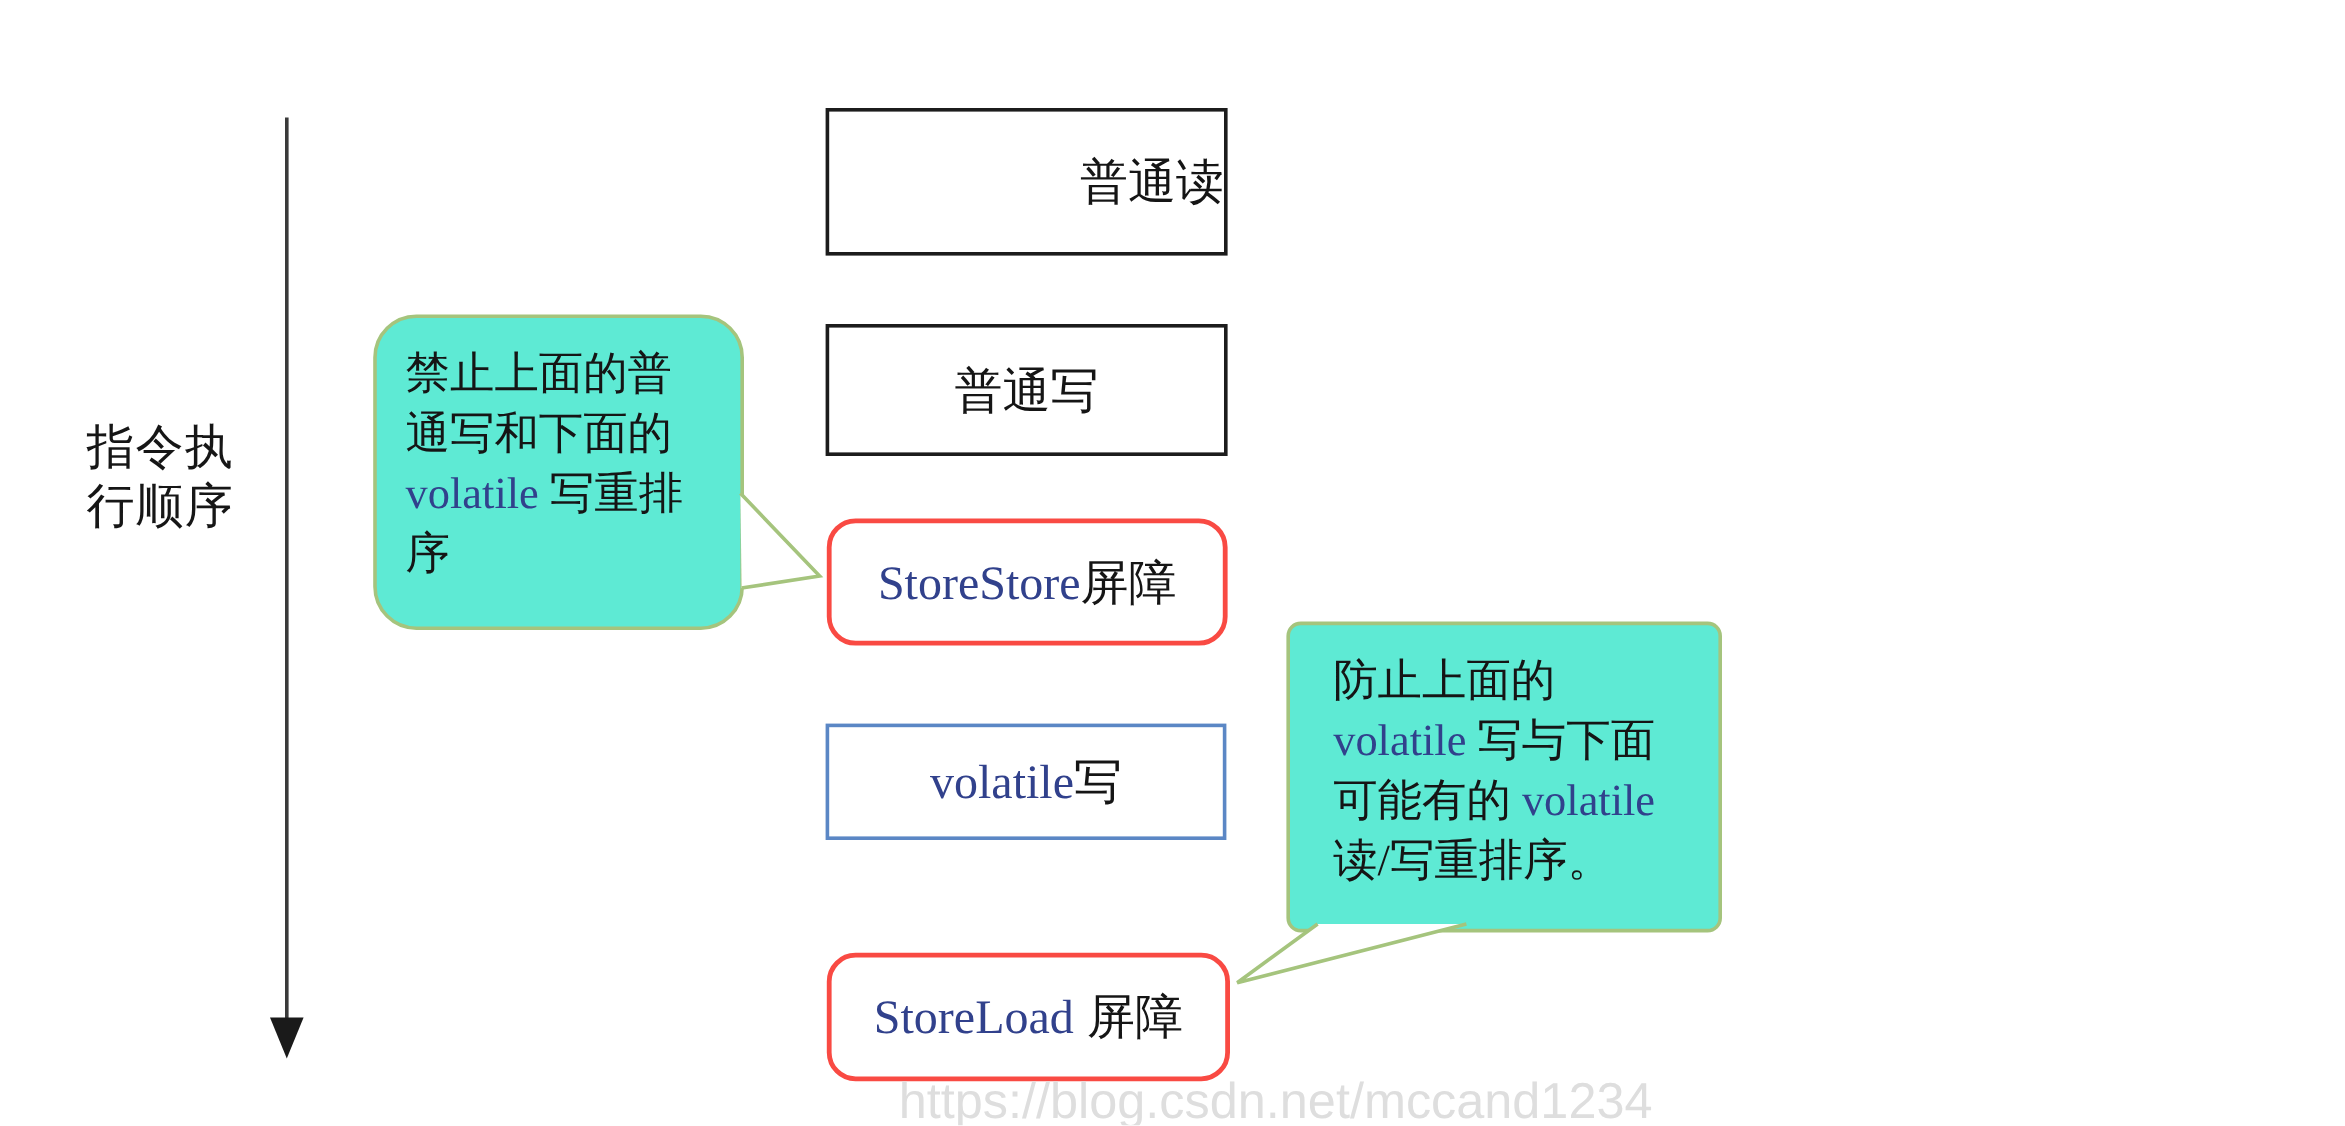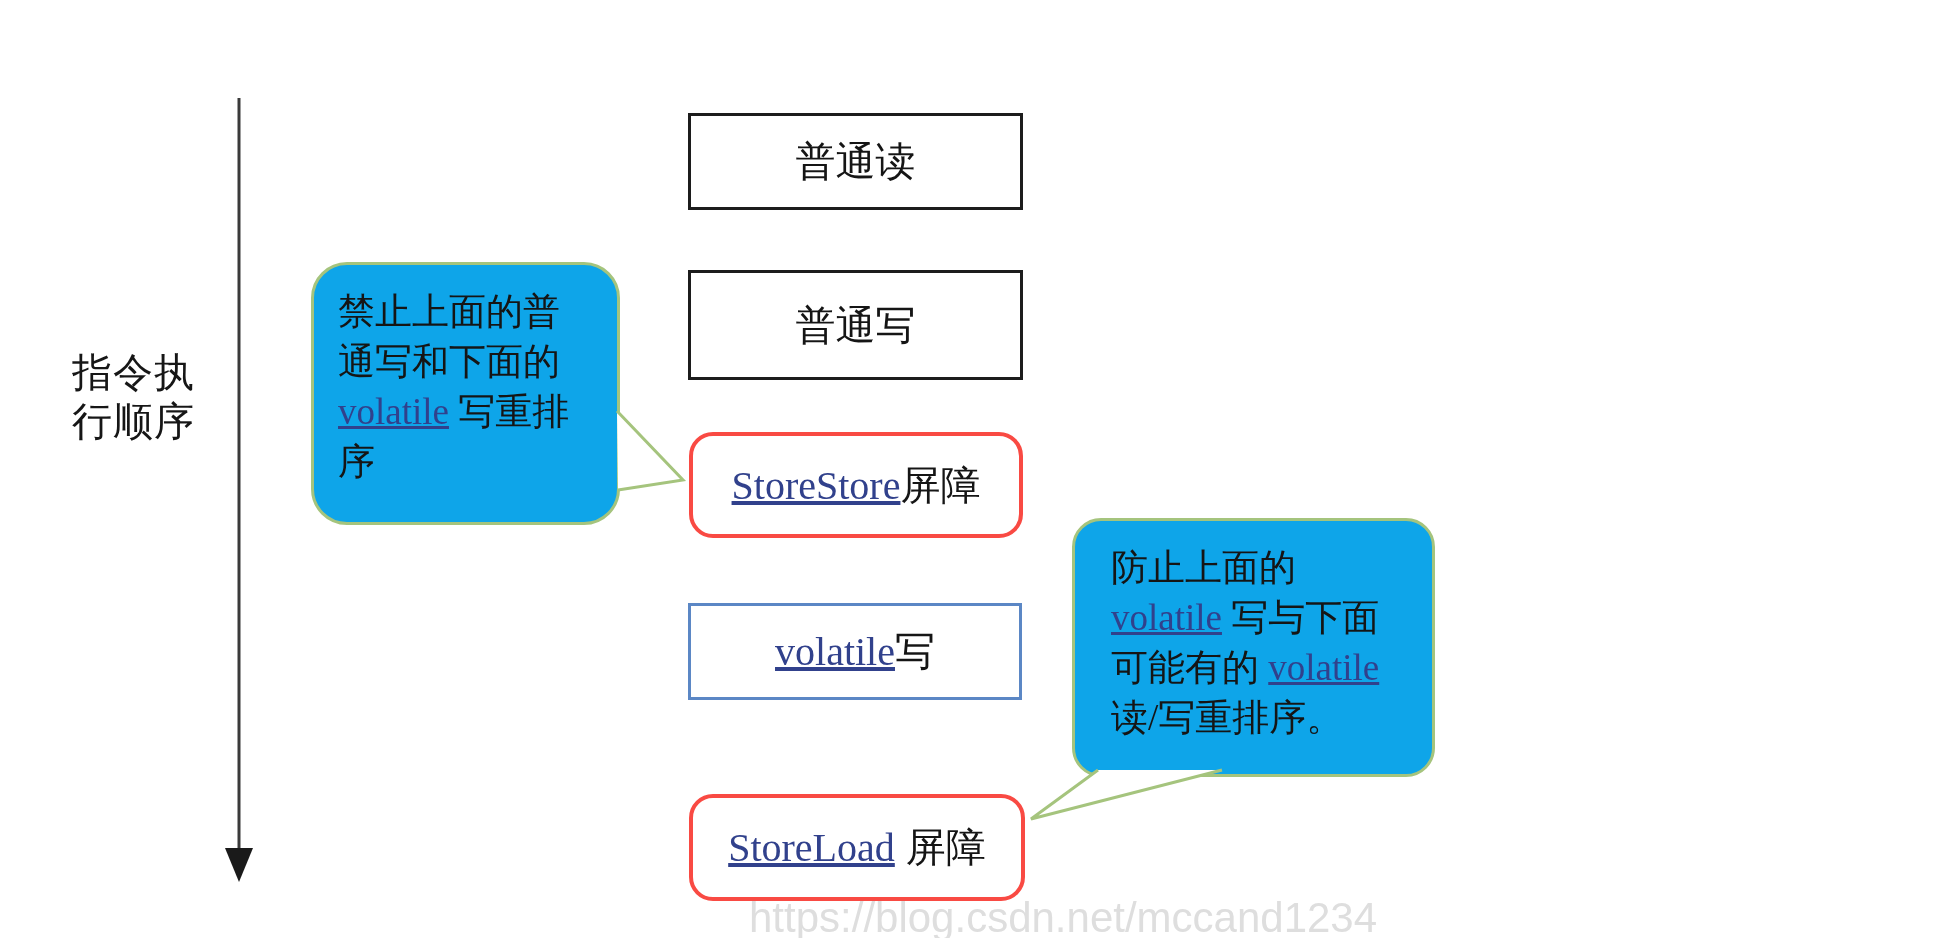--- a/index.html
+++ b/index.html
@@ -20,40 +20,40 @@
 
   
   .box{
     position:absolute;box-sizing:border-box;background:#ffffff;
     display:flex;align-items:center;justify-content:center;
     font-size:40px;color:#151515;white-space:nowrap;
   }
   .box-plain{border:3px solid #1c1c1c;}
   .box-red{border:4px solid #f94a43;border-radius:24px;}
   .box-blue{border:3px solid #5b87c5;}
-  .b-normal-read {left:688px;top:113px; width:335px;height:97px;}
+  .b-normal-read {left:688px;top:90px; width:335px;height:123px;justify-content:flex-end;}
   .b-normal-write{left:688px;top:270px;width:335px;height:110px;}
   .b-storestore  {left:689px;top:432px;width:334px;height:106px;text-align:center;}
   .b-volatile    {left:688px;top:603px;width:334px;height:97px;}
   .b-storeload   {left:689px;top:794px;width:336px;height:107px;gap:11px;}
 
-  .latin{font-family:"Liberation Serif",serif;color:#31418c;text-decoration:underline;}
+  .latin{font-family:"Liberation Serif",serif;color:#31418c;}
 
   
   .callout{
-    position:absolute;box-sizing:border-box;background:#0ea5e9;
+    position:absolute;box-sizing:border-box;background:#5eead4;
     border:3px solid #a5c47d;
     font-size:37px;line-height:50px;color:#151515;
   }
   .callout-left{
     left:311px;top:262px;width:309px;height:263px;border-radius:36px;
     padding:22px 10px 0 24px;
   }
   .callout-right{
-    left:1072px;top:518px;width:363px;height:259px;border-radius:29px;
+    left:1072px;top:518px;width:363px;height:259px;border-radius:12px;
     padding:22px 10px 0 36px;
   }
   .callout .line{white-space:nowrap;}
 
   
   .watermark{
     position:absolute;left:731px;top:897px;
     font-family:"Liberation Sans",sans-serif;
     font-size:42px;line-height:42px;color:#dedede;white-space:nowrap;margin-left:18px;
   }

